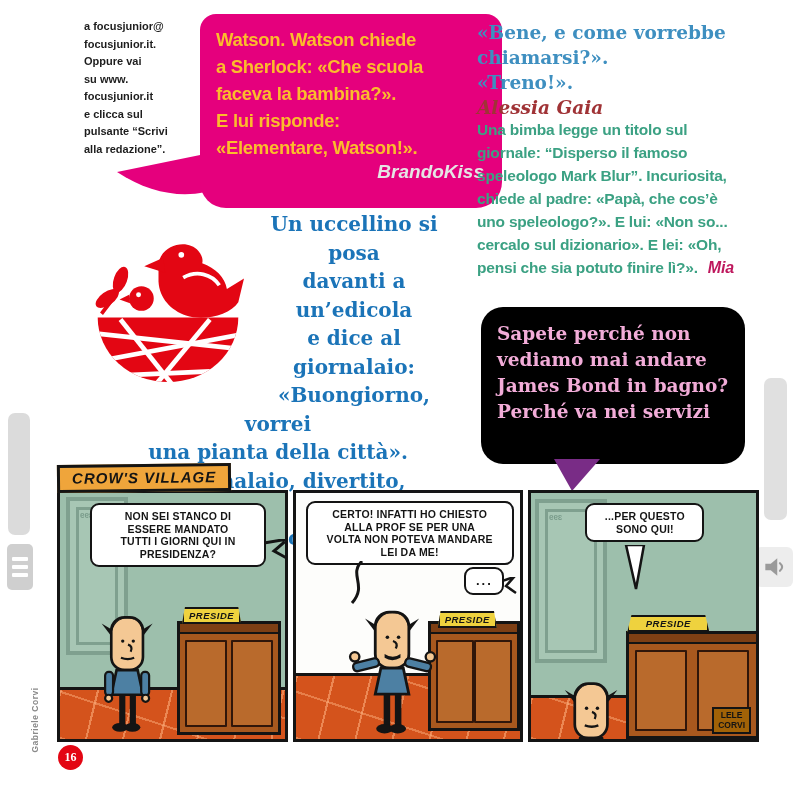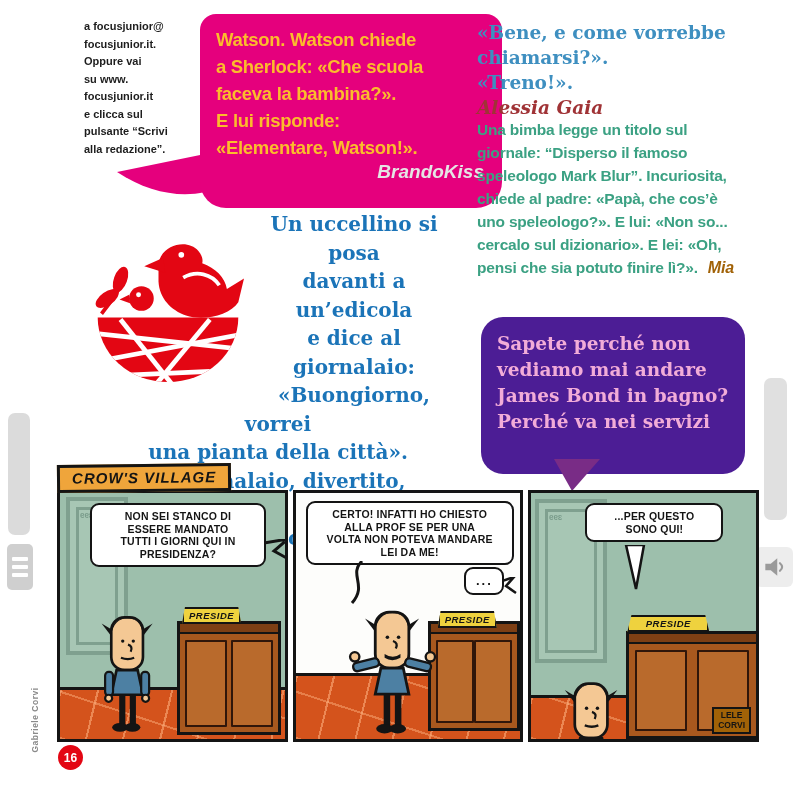--- a/index.html
+++ b/index.html
@@ -53,39 +53,39 @@
     color:#3e8fc0; font-size:18.5px; line-height:25px;
   }
   .joke-treno .lastrow { display:flex; justify-content:space-between; align-items:baseline; padding-right:14px;flex-direction:column; }
   .joke-treno .sig { color:#a03336; font-style:italic; font-size:18.5px; }
 
   .joke-speleo {
     position:absolute; left:477px; top:118px; width:308px;
     font-weight:700; color:#3ba183; font-size:15.5px; line-height:23px; letter-spacing:-.2px;
   }
   .joke-speleo .lastrow { display:flex; gap:10px; align-items:baseline; }
-  .joke-speleo .sig { color:#a16207; font-style:italic; font-weight:700; font-size:16px; }
+  .joke-speleo .sig { color:#be185d; font-style:italic; font-weight:700; font-size:16px; }
 
   
   .joke-bird {
     position:absolute; left:92px; top:210px; width:372px;
     font-family:"DejaVu Serif", serif; font-weight:700;
     color:#1b74b8; font-size:20px; line-height:28.5px; text-align:center;
   }
   .bird-float { float:left; width:152px; height:188px; padding-top:12px; }
   .joke-bird .lastrow {
     display:flex; justify-content:space-between; align-items:baseline;
     padding:0 18px 0 10px; text-align:left;
   }
   .joke-bird .sig { color:#e2242b; font-style:italic; font-size:20px; }
 
   
   .bubble-purple {
-    position:absolute; left:481px; top:317px; width:264px; height:157px;
-    background:#4c1d95; border-radius:22px; padding:14px 14px 6px 16px;
+    position:absolute; left:481px; top:307px; width:264px; height:157px;
+    background:#000000; border-radius:22px; padding:14px 14px 6px 16px;
   }
   .bubble-purple .lines {
     color:#f2acd8; font-family:"DejaVu Serif", serif; font-weight:700;
     font-size:18.5px; line-height:26px;
   }
   .bubble-purple .lastrow { display:flex; justify-content:space-between; align-items:baseline; padding-right:4px;
     font-family:"DejaVu Serif", serif; font-weight:700; font-size:18.5px; color:#f2acd8; }
   .bubble-purple .sig { color:#fccb2a; font-style:italic; }
   .tail-purple { position:absolute; left:548px; top:459px; }
 
@@ -140,21 +140,21 @@
     font-weight:700; font-size:8.5px; line-height:9.5px; text-align:center; color:#141414;
   }
   .author-vert {
     position:absolute; left:30px; top:660px; width:120px;
     transform:rotate(-90deg); transform-origin:60px 60px;
     font-size:8.5px; font-weight:700; color:#8a8a8a; letter-spacing:.5px; text-align:center;
   }
   .page-dot {
     position:absolute; left:58px; top:745px; width:25px; height:25px; border-radius:50%;
     background:#e30613; color:#ffffff; font-weight:700; font-size:12px;
-    display:flex; align-items:center; justify-content:center;
+    display:flex; align-items:center; justify-content:center;font-family:Liberation Serif, serif;
   }
 </style>
 </head>
 <body>
 
 <div class="stage">
 
   <div class="edge-bar left"></div>
   <div class="menu-btn">
     <span></span>
@@ -333,21 +333,21 @@
         <rect x="26" y="14" width="36" height="60" rx="15" fill="#f4c894" stroke="#141414" stroke-width="3"></rect>
         <path d="M26,34 C23,8 65,8 62,34 C60,20 54,15 44,15 C34,15 28,22 26,34 Z" fill="#141414"></path>
         <path d="M27,28 L15,21 L25,34 Z" fill="#141414"></path>
         <path d="M61,28 L73,21 L63,34 Z" fill="#141414"></path>
         <circle cx="39" cy="41" r="1.9" fill="#141414"></circle>
         <circle cx="51" cy="41" r="1.9" fill="#141414"></circle>
         <path d="M45,45 q6,2 3,8" stroke="#141414" stroke-width="2.5" fill="none"></path>
         <path d="M37,60 q8,3 15,0" stroke="#141414" stroke-width="2.5" fill="none"></path>
         <path d="M32,74 L56,74 L62,102 L26,102 Z" fill="#4d80a3" stroke="#141414" stroke-width="3"></path>
       </svg>
-      <div class="cbubble" style="left:54px;top:10px;width:138px;">...PER QUESTO<br>SONO QUI!</div>
+      <div class="cbubble" style="left:54px;top:10px;width:119px;">...PER QUESTO<br>SONO QUI!</div>
       <svg class="ctail" style="left:92px;top:52px;" width="24" height="46" viewBox="0 0 24 46">
         <path d="M3,0 L21,0 L13,44 Z" fill="#ffffff" stroke="#141414" stroke-width="2.5"></path>
       </svg>
       <div class="artist-box">LELE<br>CORVI</div>
     </div>
   </div>
 
   <div class="author-vert">Gabriele Corvi</div>
 
   <div class="page-dot">16</div>

